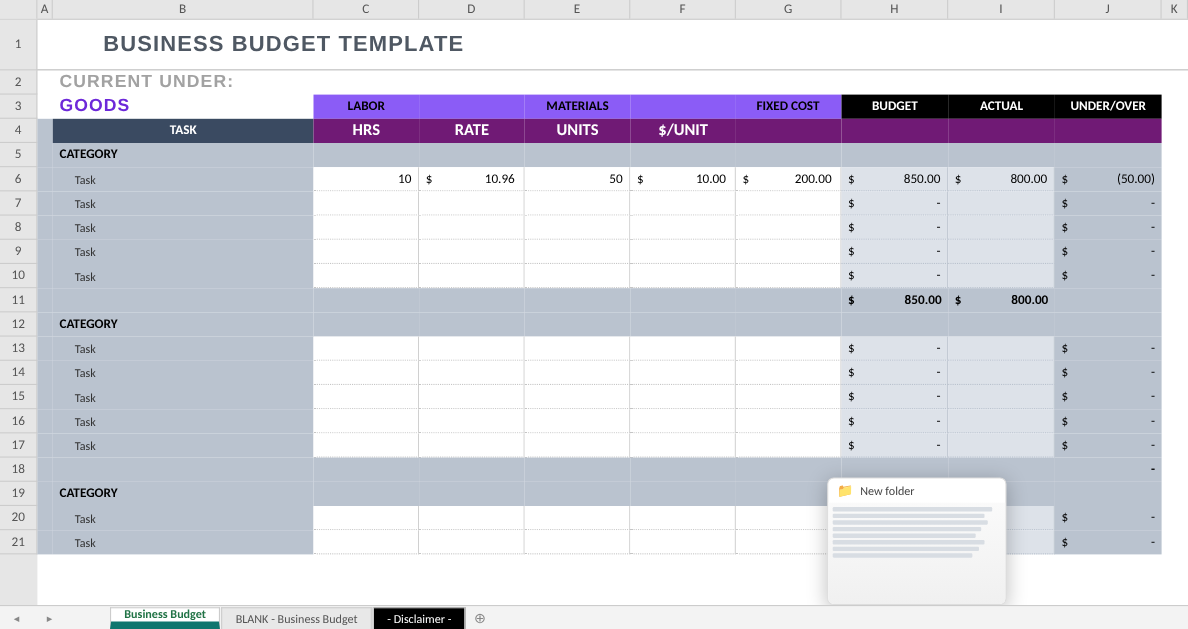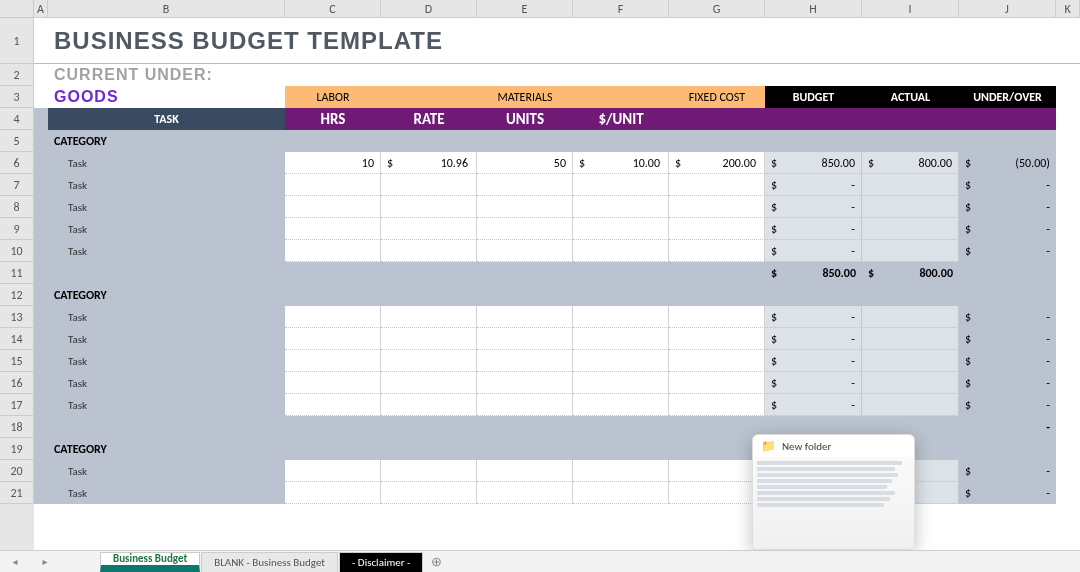--- a/index.html
+++ b/index.html
@@ -21,25 +21,25 @@
 
 
 .cA { width: 14px; } .cB { width: 237px; } .cC { width: 96px; } .cD { width: 96px; }
 .cE { width: 96px; } .cF { width: 96px; } .cG { width: 96px; } .cH { width: 97px; }
 .cI { width: 97px; } .cJ { width: 97px; } .cK { width: 24px; }
 
 .line { height: 22px; display: flex; }
 .cell { border: none; display: flex; align-items: center; padding: 0 4px; font-size: 12px; }
 
 
-.title-cell { font-family: "Arial Black", Arial, sans-serif; font-weight: 900; font-size: 24px; color: #4f5863; letter-spacing: 1px; padding-left: 6px; }
+.title-cell { font-family: "Arial Black", Arial, sans-serif; font-weight: 900; font-size: 20px; color: #4f5863; letter-spacing: 1px; padding-left: 6px; margin-left: 40px; }
 .sub1 { font-family: Arial, sans-serif; font-weight: 900; font-size: 16px; color: #a2a2a2; letter-spacing: 1px; padding-left: 6px; }
 .sub2 { font-family: Arial, sans-serif; font-weight: 900; font-size: 16px; color: #6d28d9; letter-spacing: 1px; padding-left: 6px; }
 
-.hdr-light { background: #fdba74; font-weight: 400; justify-content: center; color: #000; }
+.hdr-light { background: #8b5cf6; font-weight: 700; justify-content: center; color: #000; }
 .hdr-dark { background: #000; color: #fff; font-weight: 700; text-align: left; justify-content: center; }
 .hdr-task { background: #3a4a61; color: #fff; font-weight: 700; justify-content: center; }
 .hdr-sub { background: #701a75; color: #fff; font-weight: 700; justify-content: center; font-size: 15px; }
 
 .bodybg { background: #bac3cf; }
 .cat { background: #bac3cf; font-weight: 700; color: #000; padding-left: 6px; }
 .tasklbl { background: #bac3cf; color: #333; padding-left: 20px; font-size: 11px; }
 
 .whitecell { background: #fff; border-right: 1px solid #d0d0d0; border-bottom: 1px dotted #c5c5c5; justify-content: flex-end; padding-right: 6px; }
 .graycell { background: #dde2e9; border-right: 1px solid #c0c8d2; border-bottom: 1px dotted #b8c1cd; padding: 0 4px; }

